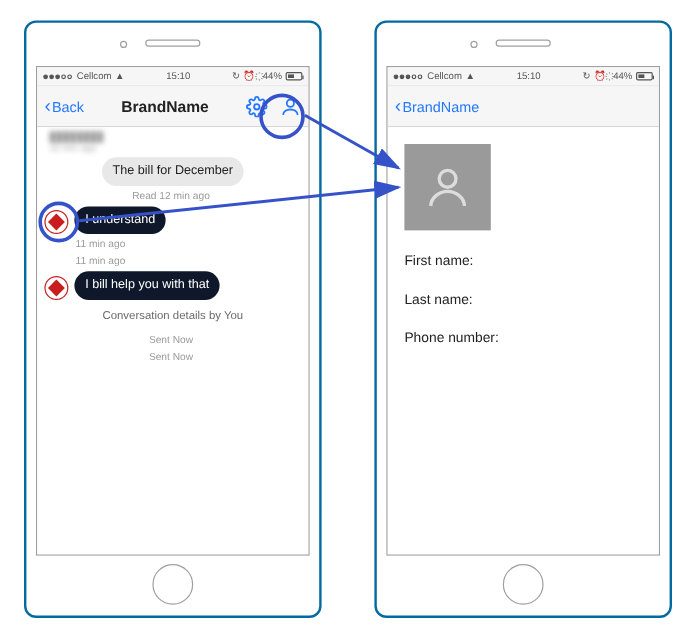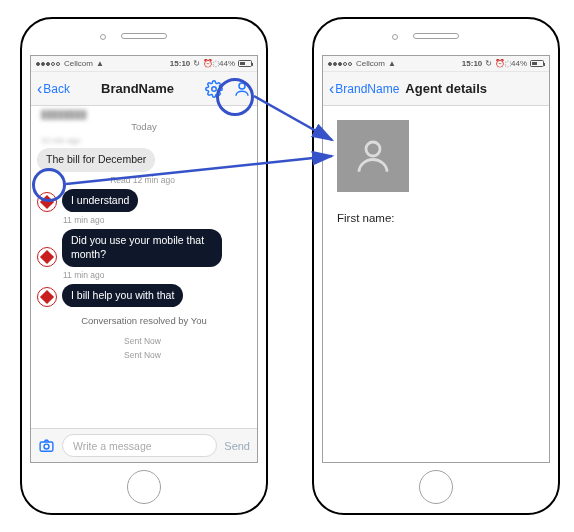--- a/index.html
+++ b/index.html
@@ -7,22 +7,22 @@
     width: 574px; height: 532px;
     background: #fff;
     font-family: -apple-system, Helvetica, Arial, sans-serif;
     font-size: 11px;
     color: #333;
     position: relative;
   }
   .phone {
     position: absolute;
     width: 248px; height: 498px;
-    border: 2px solid #000000;
-    border-radius: 32px;
+    border: 2px solid #0369a1;
+    border-radius: 10px;
     background: #fff;
     overflow: hidden;
   }
   .phone-left { left: 20px; top: 17px; }
   .phone-right { left: 312px; top: 17px; }
 
   .speaker {
     position: absolute;
     top: 14px; left: 50%; transform: translateX(-50%);
     width: 46px; height: 6px;
@@ -59,21 +59,21 @@
     font-size: 8px; color: #555;
     padding: 0 5px;
     border-bottom: 1px solid #e6e6e6;
     gap: 3px;
   }
   .dots span {
     display:inline-block;width:4px;height:4px;border-radius:50%;
     border:0.6px solid #555;margin-right:1px;
   }
   .dots span.f { background:#555; }
-  .status-center { flex:1; text-align:right; font-weight:700; }
+  .status-center { flex:1; text-align:center; font-weight:400; }
   .batt-outline {
     width:14px;height:7px;border:0.7px solid #555;border-radius:1.5px;
     position:relative;display:inline-block;
   }
   .batt-outline::after{content:"";position:absolute;right:-2px;top:2px;width:1.5px;height:3px;background:#555;}
   .batt-fill{position:absolute;left:1px;top:1px;bottom:1px;width:5px;background:#555;}
 
   .nav-bar {
     height: 34px;
     background: #f6f6f6;
@@ -84,21 +84,21 @@
   .nav-back { color:#2478ff; font-size:12px; display:flex; align-items:center; cursor:pointer; }
   .nav-back .chev { font-size:16px; margin-right:1px; }
   .nav-title { flex:1; text-align:center; font-weight:700; font-size:13px; color:#222; }
   .nav-actions { display:flex; gap:10px; align-items:center; }
   .nav-icon { width:18px; height:18px; color:#2478ff; cursor:pointer; }
 
   .conv-body { flex:1; overflow:hidden; background:#fff; position:relative; padding:4px 6px 0 6px; }
   .day-sep { text-align:center; color:#8a8a8a; font-size:9.5px; margin:2px 0 4px; }
   .sys-msg { text-align:center; color:#6a6a6a; font-size:9.5px; margin:8px 0; line-height:1.3; }
   .bubble-row { display:flex; margin:3px 0; align-items:flex-end; }
-  .bubble-row.in { justify-content:flex-start; }
+  .bubble-row.in { justify-content:center; }
   .bubble-row.out { justify-content:flex-start; }
   .avatar {
     width:20px;height:20px;border-radius:50%;border:1px solid #c81e1e;
     background:#fff;display:flex;align-items:center;justify-content:center;
     margin-right:5px;flex-shrink:0;position:relative;
   }
   .avatar .diamond{width:10px;height:10px;background:#c81e1e;transform:rotate(45deg);}
   .bubble {
     max-width:160px; padding:5px 9px; border-radius:12px;
     font-size:10.5px; line-height:1.3;
@@ -176,69 +176,53 @@
         </svg>
         <svg class="nav-icon" viewBox="0 0 24 24" fill="none" stroke="currentColor" stroke-width="2">
           <circle cx="12" cy="8" r="4"></circle>
             <path d="M4 21c0-4 4-6 8-6s8 2 8 6"></path>
         </svg>
       </div>
     </div>
 
     <div class="conv-body">
       <div class="blur-text" style="padding-left:4px;">████████</div>
-      <div class="day-sep">Today</div>
       <div class="blur-text" style="padding-left:4px;">10 min ago</div>
 
       <div class="bubble-row in">
         <div class="bubble grey">The bill for December</div>
       </div>
       <div class="meta right">Read 12 min ago</div>
 
       <div class="bubble-row out">
         <div class="avatar">
             <div class="diamond"></div>
           </div>
         <div class="bubble blue">I understand</div>
       </div>
       <div class="meta left">11 min ago</div>
 
-      <div class="bubble-row out">
-        <div class="avatar">
-            <div class="diamond"></div>
-          </div>
-        <div class="bubble blue">Did you use your mobile that month?</div>
-      </div>
       <div class="meta left">11 min ago</div>
 
       <div class="bubble-row out">
         <div class="avatar">
             <div class="diamond"></div>
           </div>
         <div class="bubble blue">I bill help you with that</div>
       </div>
 
       <div class="sys-msg">
-        <div>Conversation resolved by You</div>
+        <div>Conversation details by You</div>
       </div>
 
       <div class="meta right">Sent Now</div>
 
       <div class="meta right">Sent Now</div>
     </div>
 
-    <div class="input-bar">
-      <svg class="cam-icon" viewBox="0 0 24 24" fill="none" stroke="currentColor" stroke-width="2">
-        <rect x="3" y="7" width="18" height="13" rx="2"></rect>
-          <circle cx="12" cy="13.5" r="3.5"></circle>
-          <path d="M9 7l1.5-2.5h3L15 7"></path>
-      </svg>
-      <div class="msg-input">Write a message</div>
-      <div class="send-label">Send</div>
-    </div>
 
   </div>
 </div>
 
 <div class="phone phone-right">
   <div class="camera"></div>
   <div class="speaker"></div>
   <div class="home-btn"></div>
   <div class="screen">
 
@@ -256,31 +240,32 @@
       <span class="batt-outline">
           <span class="batt-fill"></span>
         </span>
     </div>
 
     <div class="nav-bar">
       <div class="nav-back">
         <span class="chev">‹</span>
         <span>BrandName</span>
       </div>
-      <div class="nav-title" style="text-align:left;padding-left:6px;">Agent details</div>
     </div>
 
     <div class="agent-body">
       <div class="agent-photo">
         <svg viewBox="0 0 24 24" fill="none" stroke="currentColor" stroke-width="1.6">
           <circle cx="12" cy="8" r="4"></circle>
             <path d="M4 21c0-4 4-7 8-7s8 3 8 7"></path>
         </svg>
       </div>
       <div class="field-row">First name:</div>
+      <div class="field-row">Last name:</div>
+      <div class="field-row">Phone number:</div>
     </div>
 
   </div>
 </div>
 
 <div class="anno-circle" style="left:216px; top:78px; width:38px; height:38px;"></div>
 <div class="anno-circle" style="left:32px; top:168px; width:34px; height:34px;"></div>
 
 <svg class="arrows">
   <defs>

